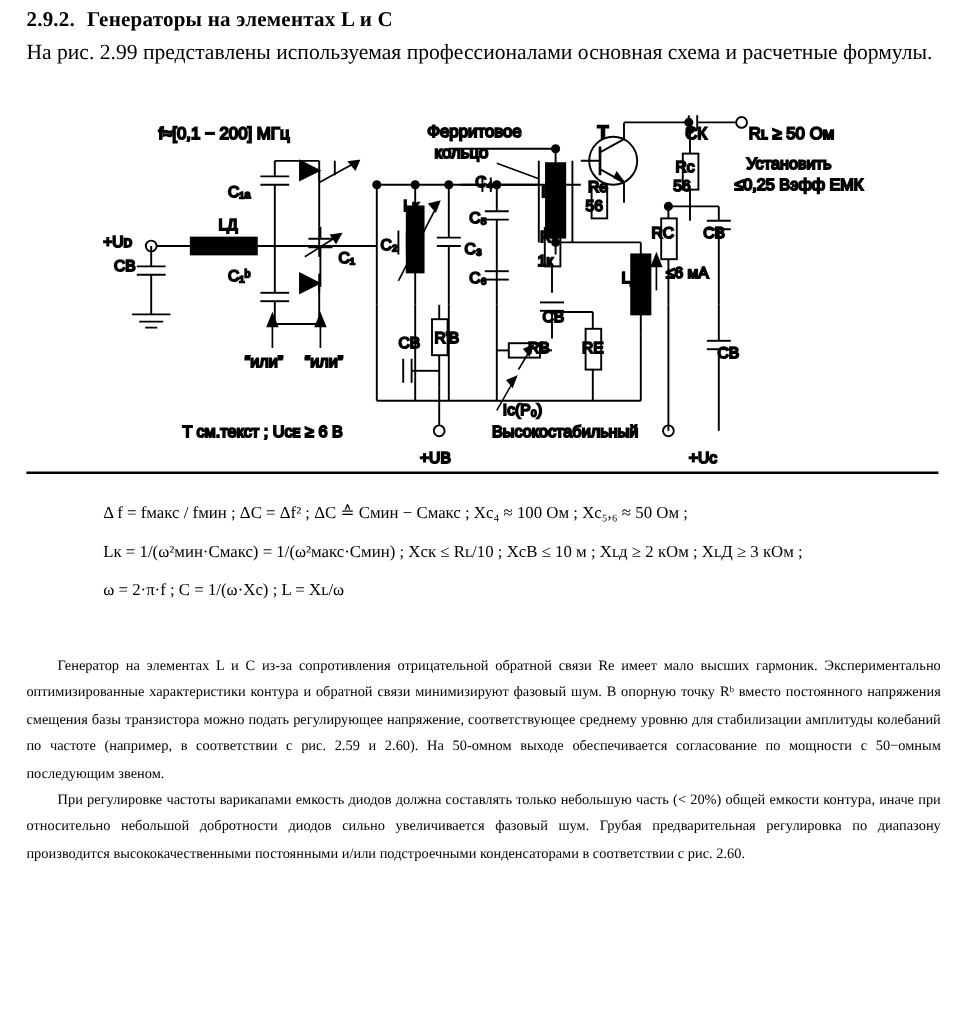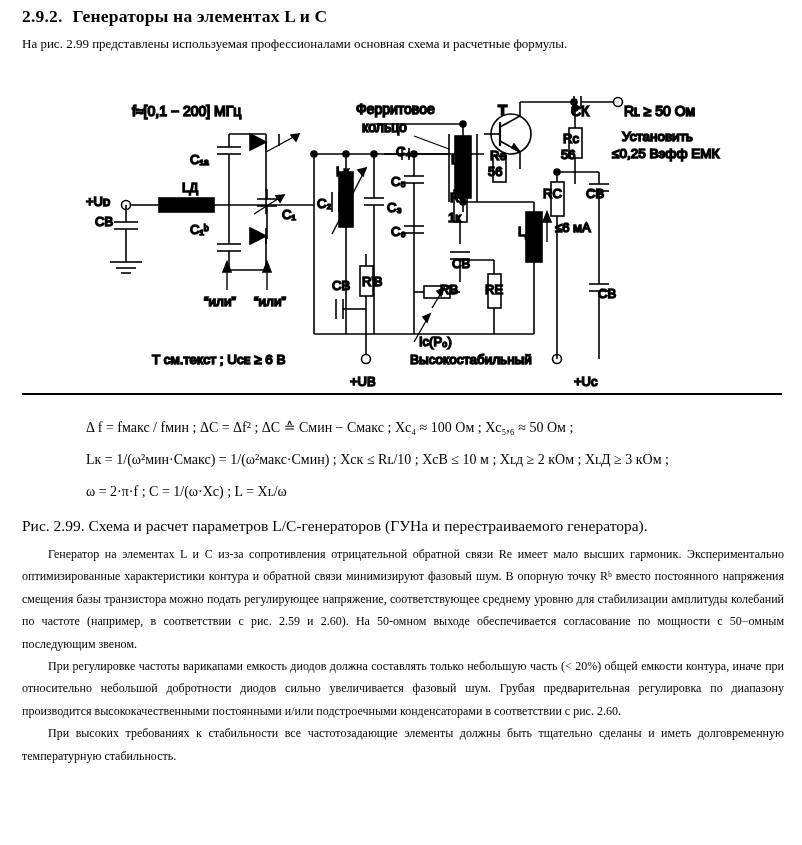--- a/index.html
+++ b/index.html
@@ -31,21 +31,21 @@
     letter-spacing: 0.2px;
   }
   .section-heading .num { margin-right: 10px; }
 
   
   .intro {
     position: absolute;
     left: 22px;
     top: 32px;
     width: 760px;
-    font-size: 13px;
+    font-size: 18px;
     line-height: 23px;
     text-align: justify;
   }
 
   
   .figure {
     position: absolute;
     left: 14px;
     top: 94px;
     width: 775px;
@@ -338,21 +338,19 @@
       <line x1="8" y1="300" x2="768" y2="300" stroke-width="2.2"></line>
 
       <g class="fml" stroke="none">
         <text x="72" y="338" font-size="14">Δ f = fмакс / fмин ;   ΔC = Δf² ;   ΔC ≙ Cмин − Cмакс ;   Xс₄ ≈ 100 Ом ;   Xс₅,₆ ≈ 50 Ом ;</text>
         <text x="72" y="370" font-size="14">Lк = 1/(ω²мин·Cмакс) = 1/(ω²макс·Cмин) ;   Xск ≤ Rʟ/10 ;   XсВ ≤ 10 м ;   Xʟд ≥ 2 кОм ;   XʟД ≥ 3 кОм ;</text>
         <text x="72" y="402" font-size="14">ω = 2·π·f ;   C = 1/(ω·Xс) ;   L = Xʟ/ω</text>
       </g>
     </svg>
   </div>
 
-  <div class="fig-caption">Рис. 2.99. Схема и расчет параметров L/C-генераторов (ГУНа и перестраиваемого генератора).</div>
 
   <div class="body-text">
     <p class="first">Генератор на элементах L и C из-за сопротивления отрицательной обратной связи Rе имеет мало высших гармоник. Экспериментально оптимизированные характеристики контура и обратной связи минимизируют фазовый шум. В опорную точку Rᵇ вместо постоянного напряжения смещения базы транзистора можно подать регулирующее напряжение, соответствующее среднему уровню для стабилизации амплитуды колебаний по частоте (например, в соответствии с рис. 2.59 и 2.60). На 50-омном выходе обеспечивается согласование по мощности с 50−омным последующим звеном.</p>
     <p>При регулировке частоты варикапами емкость диодов должна составлять только небольшую часть (&lt; 20%) общей емкости контура, иначе при относительно небольшой добротности диодов сильно увеличивается фазовый шум. Грубая предварительная регулировка по диапазону производится высококачественными постоянными и/или подстроечными конденсаторами в соответствии с рис. 2.60.</p>
-    <p>При высоких требованиях к стабильности все частотозадающие элементы должны быть тщательно сделаны и иметь долговременную температурную стабильность.</p>
   </div>
 
 </div>
 
 </body></html>

